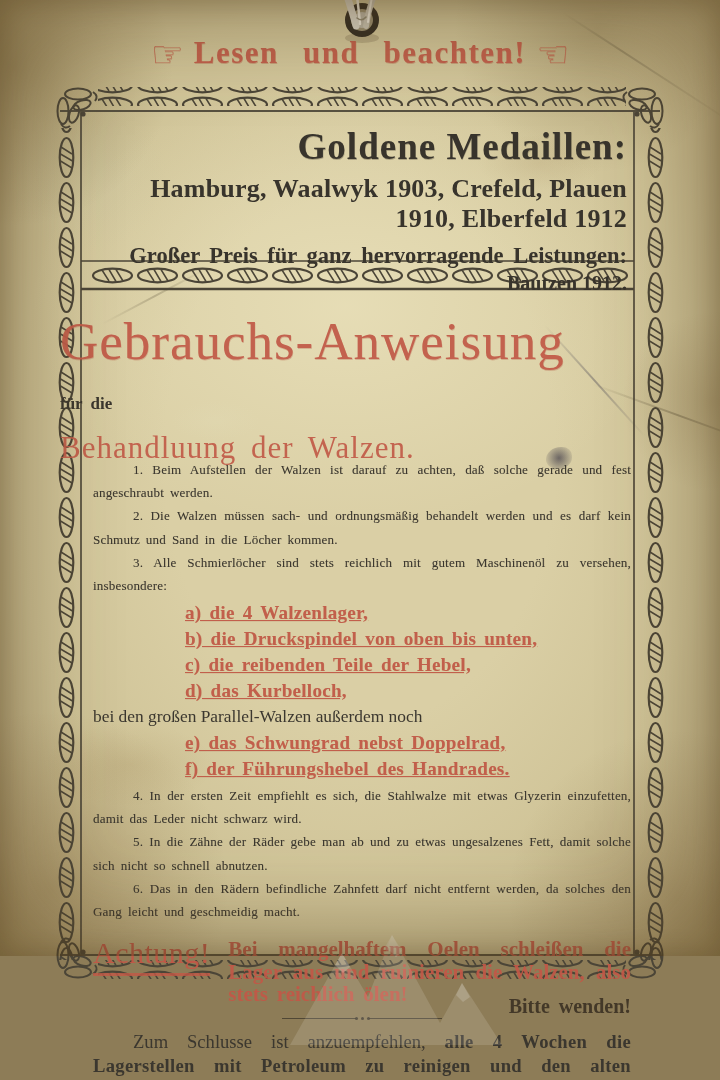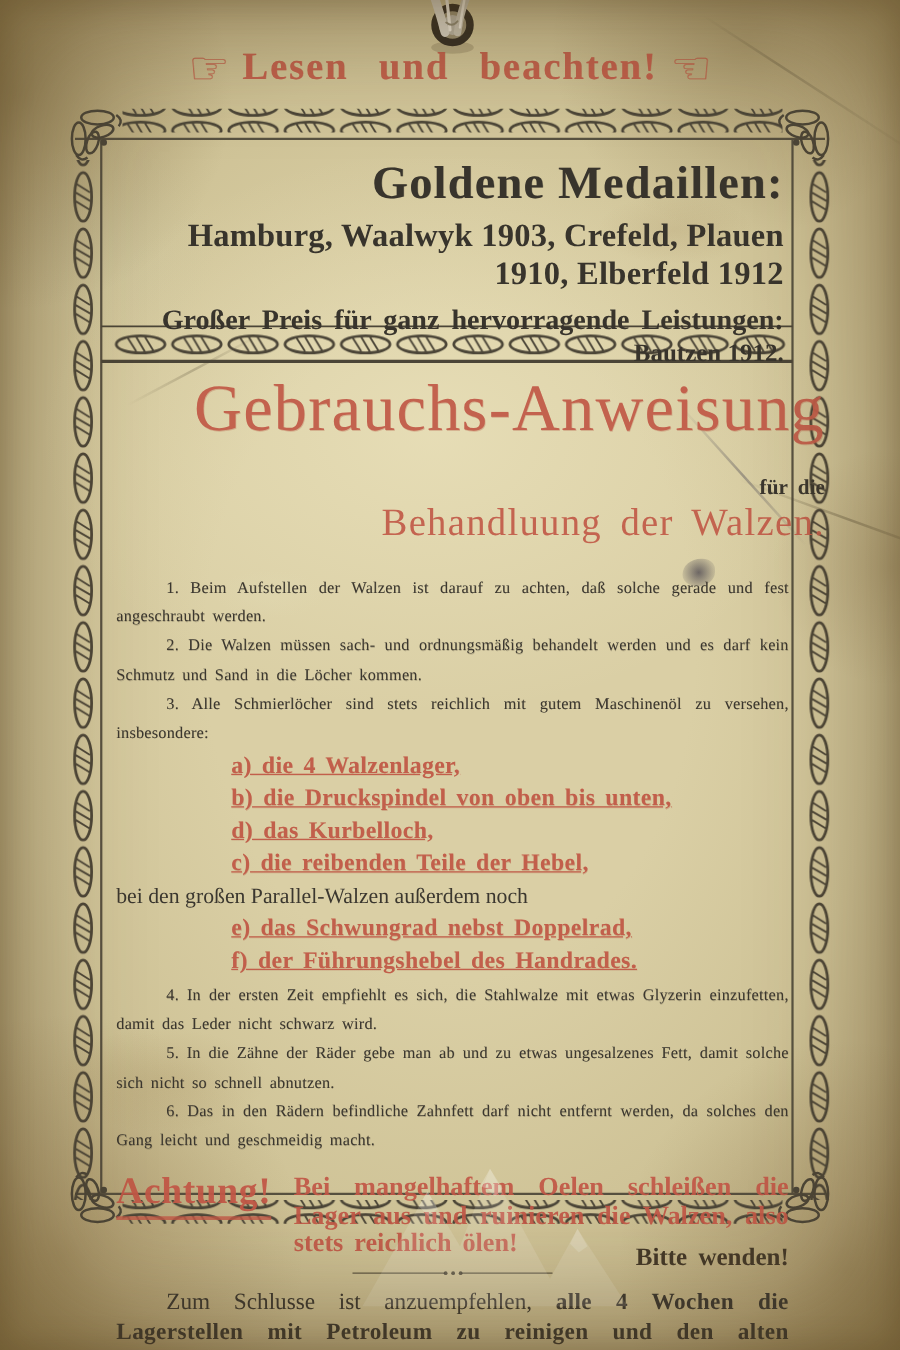--- a/index.html
+++ b/index.html
@@ -1,17 +1,17 @@
 <!DOCTYPE html>
 <html><head>
 <meta charset="utf-8">
 <style>
   html,body{margin:0;padding:0;width:720px;height:1080px;overflow:hidden;background:#8d7c57;}
   .page{
-    position:relative;width:720px;height:1080px;
+    position:relative;width:720px;height:956px;
     font-family:"Liberation Serif","DejaVu Serif",serif;
     background:
       radial-gradient(ellipse 420px 300px at 48% 32%, rgba(240,232,195,.55), rgba(240,232,195,0) 75%),
       radial-gradient(ellipse 560px 760px at 50% 48%, #dacfa5 35%, #cfc397 62%, #bfb084 82%, #a2905f 98%);
   }
   .vignette{position:absolute;inset:0;pointer-events:none;
     box-shadow:inset 0 0 95px 22px rgba(84,62,26,.45), inset 0 0 22px 4px rgba(70,50,20,.25);}
   .stains{position:absolute;inset:0;pointer-events:none;background:
     radial-gradient(circle at 2% 7%, rgba(105,85,45,.38), transparent 14%),
     radial-gradient(circle at 83% 3%, rgba(110,90,50,.30), transparent 13%),
@@ -47,38 +47,38 @@
 
   
   .medals{position:absolute;left:93px;top:126px;width:534px;text-align:right;color:#38342c;}
   .medals .heading{font-size:37px;font-weight:bold;letter-spacing:1px;margin:0;line-height:1.15;
     text-shadow:0.4px 0.5px 0 rgba(55,50,40,.3);}
   .medals .cities{font-size:26px;font-weight:bold;margin:5px 0 0;letter-spacing:.2px;}
   .medals .prize{font-size:22.5px;font-weight:bold;margin:9px 0 0;word-spacing:4px;}
   .medals .prize-city{font-size:20px;font-weight:bold;margin:3px 0 0;}
 
   
-  .titleblock{position:absolute;left:60px;top:298px;width:600px;text-align:right;}
+  .titleblock{position:absolute;left:60px;top:312px;width:600px;text-align:left;}
   .titleblock .main{font-size:53px;color:#c25c49;letter-spacing:1px;line-height:1.1;
     text-shadow:0.5px 0.6px 0 rgba(175,80,60,.3);opacity:.95;}
   .titleblock .small{font-size:17px;font-weight:bold;color:#3a362e;margin-top:24px;word-spacing:4px;}
-  .titleblock .sub{font-size:31px;color:#c25c49;margin-top:0;letter-spacing:1px;word-spacing:6px;opacity:.93;}
+  .titleblock .sub{font-size:31px;color:#c25c49;margin-top:16px;letter-spacing:1px;word-spacing:6px;opacity:.93;}
 
   
   .bodytext{position:absolute;left:93px;top:458px;width:538px;color:#3b372f;}
   .bodytext p.item{font-size:13px;line-height:23.2px;margin:0;text-align:justify;
     text-indent:40px;letter-spacing:.2px;word-spacing:2.5px;
     text-shadow:0.3px 0.4px 0 rgba(60,52,38,.25);}
   .redlist{margin:3px 0 2px 92px;padding:0;list-style:none;
     color:#c15a47;font-weight:bold;font-size:19px;line-height:25.8px;letter-spacing:.3px;word-spacing:3px;
     text-shadow:0.3px 0.4px 0 rgba(170,75,55,.3);opacity:.95;text-decoration:underline;}
   .note{font-size:17.4px;margin:2px 0;line-height:22px;}
 
   .achtung{display:flex;margin-top:15px;align-items:flex-start;}
-  .achtung .label{color:#c25847;font-weight:bold;font-size:30px;line-height:1.0;
+  .achtung .label{color:#c25847;font-weight:normal;font-size:30px;line-height:1.0;
     border-bottom:3px solid rgba(194,88,71,.85);padding-bottom:5px;margin-right:18px;white-space:nowrap;
     letter-spacing:.5px;opacity:.95;}
   .achtung .text{color:#c25847;font-weight:bold;font-size:21px;line-height:22.5px;flex:1;
     text-align:justify;word-spacing:3.5px;opacity:.93;}
 
   .mini-divider{width:160px;margin:11px auto 10px;display:flex;align-items:center;justify-content:center;}
   .mini-divider .line{flex:1;height:1.4px;background:rgba(60,54,42,.75);}
   .mini-divider .dots{width:3px;height:3px;border-radius:50%;background:rgba(60,54,42,.85);margin:0 5px;
     box-shadow:-6px 0 0 rgba(60,54,42,.85), 6px 0 0 rgba(60,54,42,.85);}
 
@@ -181,22 +181,22 @@
   </div>
 
   <div class="bodytext">
     <p class="item">1. Beim Aufstellen der Walzen ist darauf zu achten, daß solche gerade und fest angeschraubt werden.</p>
     <p class="item">2. Die Walzen müssen sach- und ordnungsmäßig behandelt werden und es darf kein Schmutz und Sand in die Löcher kommen.</p>
     <p class="item">3. Alle Schmierlöcher sind stets reichlich mit gutem Maschinenöl zu versehen, insbesondere:</p>
 
     <ul class="redlist">
       <li>a) die 4 Walzenlager,</li>
       <li>b) die Druckspindel von oben bis unten,</li>
+      <li>c) die reibenden Teile der Hebel,</li>
       <li>d) das Kurbelloch,</li>
-      <li>c) die reibenden Teile der Hebel,</li>
     </ul>
 
     <p class="note">bei den großen Parallel-Walzen außerdem noch</p>
 
     <ul class="redlist">
       <li>e) das Schwungrad nebst Doppelrad,</li>
       <li>f) der Führungshebel des Handrades.</li>
     </ul>
 
     <p class="item">4. In der ersten Zeit empfiehlt es sich, die Stahlwalze mit etwas Glyzerin einzufetten, damit das Leder nicht schwarz wird.</p>

